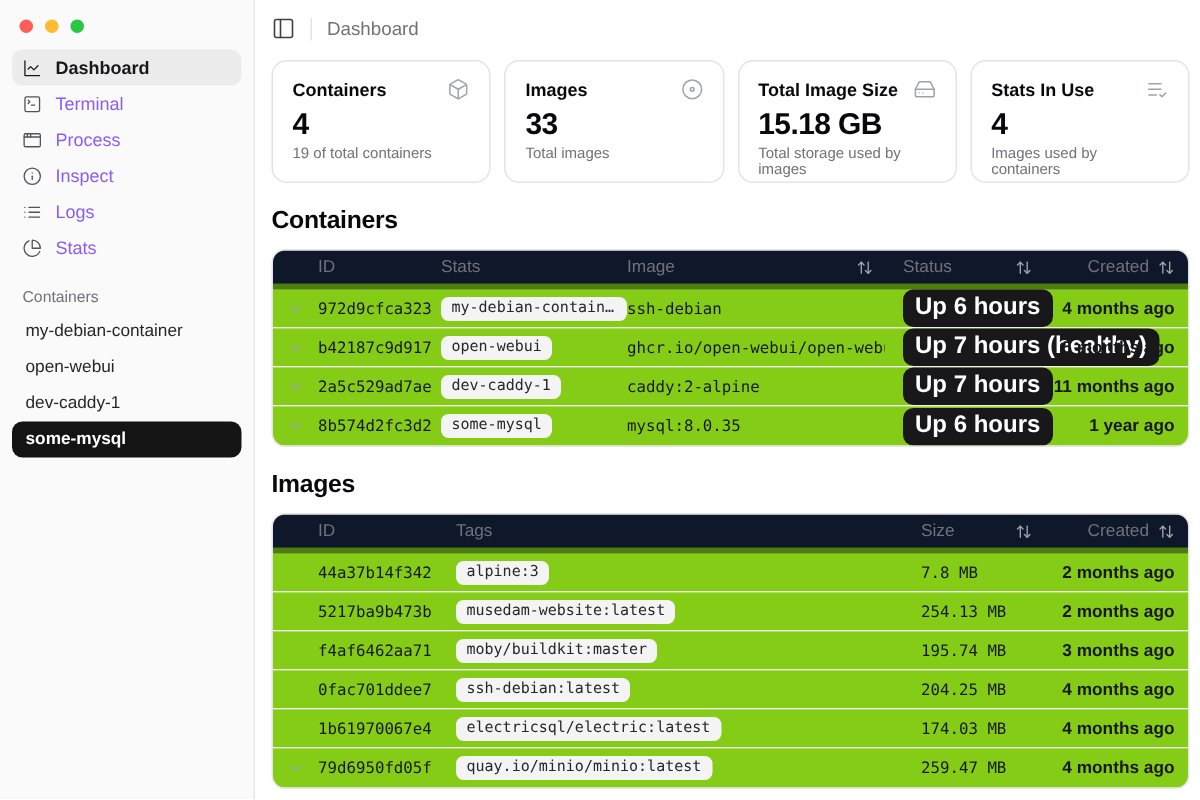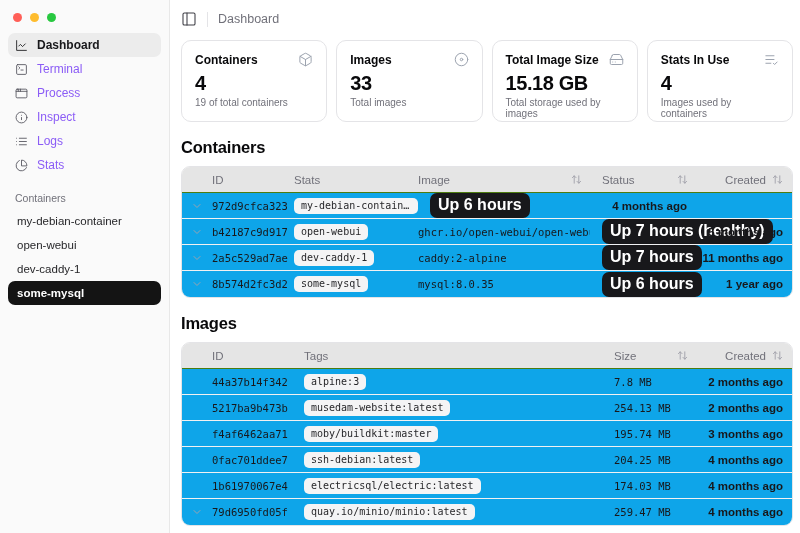--- a/index.html
+++ b/index.html
@@ -41,22 +41,22 @@
   .card { background:#fff; border:1px solid #e4e4e7; border-radius:10px; padding:11px 13px; height:82px; }
   .card-head { display:flex; justify-content:space-between; align-items:center; }
   .card-title { font-size:12px; font-weight:600; color:#09090b; }
   .card-head svg { width:15px; height:15px; color:#9ca3af; }
   .card-value { font-size:20px; font-weight:700; margin-top:5px; letter-spacing:-0.4px; }
   .card-sub { font-size:10px; color:#71717a; margin-top:2px; }
 
   .section-title { font-size:16.5px; font-weight:700; margin:16px 0 9px; letter-spacing:-0.2px; }
 
   .table { border:1px solid #e4e4e7; border-radius:9px; overflow:hidden; background:#fff; }
-  .thead { background:#e5e5e5; border-bottom:1px solid #4d7c0f; color:#71717a; font-size:11.5px; }
-  .trow { border-bottom:1px solid #f1f1f2; font-size:11.5px; background:#0ea5e9; }
+  .thead { background:#0f172a; border-bottom:4px solid #4d7c0f; color:#71717a; font-size:11.5px; }
+  .trow { border-bottom:1px solid #f1f1f2; font-size:11.5px; background:#84cc16; }
   .tbody .trow:last-child { border-bottom:0; }
 
   .grid-ctr { display:grid; grid-template-columns:30px 82px 124px 1fr 106px 96px; align-items:center; height:26px; }
   .grid-img { display:grid; grid-template-columns:30px 92px 1fr 96px 96px; align-items:center; height:26px; }
 
   .cell { display:flex; align-items:center; min-width:0; }
   .cell-center { justify-content:center; }
   .cell-between { justify-content:space-between; padding-right:8px; }
   .cell-end { justify-content:flex-end; gap:6px; padding-right:9px; }
   .cell-pad { padding-left:12px; }
@@ -293,20 +293,21 @@
           <div class="trow grid-ctr">
     <div class="cell cell-center">
       <svg class="icon chev">
                 <use href="#icon-chevron-down"></use>
               </svg>
     </div>
     <div class="cell mono id-text">972d9cfca323</div>
     <div class="cell">
               <span class="mono pill">my-debian-container</span>
             </div>
+    <div class="cell mono img-text" style="padding-right:10px">ssh-debian</div>
     <div class="cell cell-pad">
               <span class="badge">Up 6 hours</span>
             </div>
     <div class="cell cell-end created">4 months ago</div>
   </div>
           <div class="trow grid-ctr">
     <div class="cell cell-center">
       <svg class="icon chev">
                 <use href="#icon-chevron-down"></use>
               </svg>

